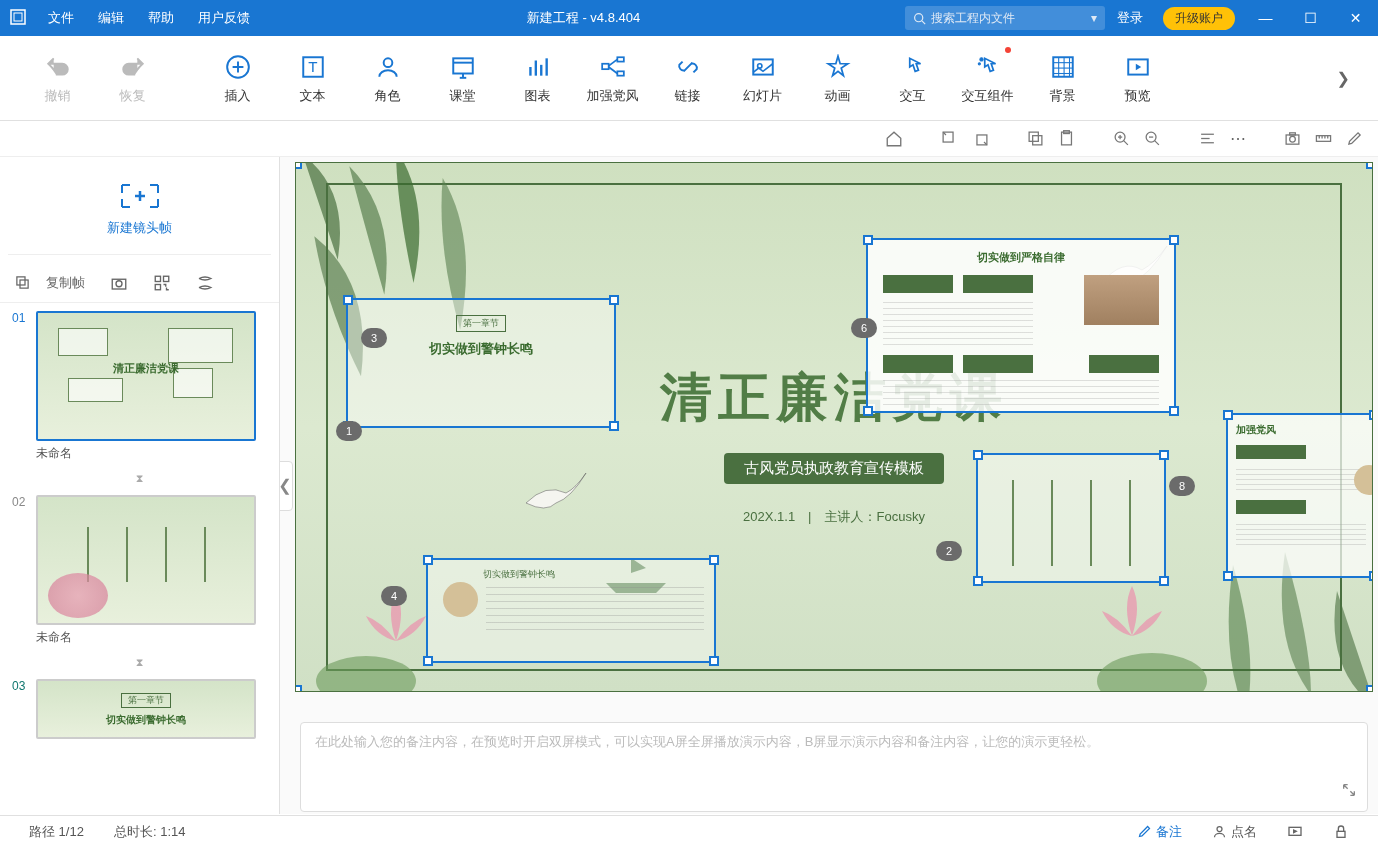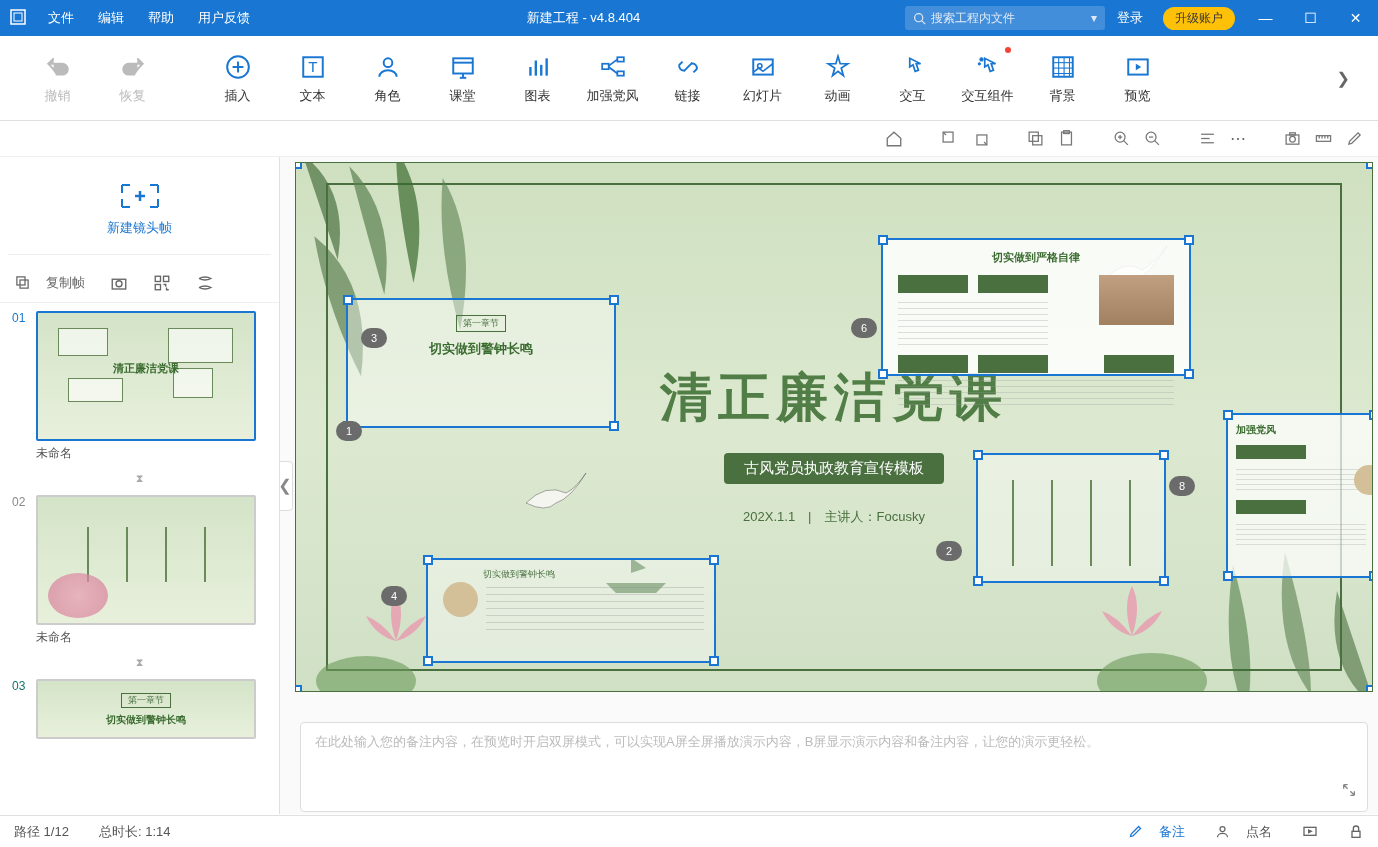--- a/index.html
+++ b/index.html
@@ -62,35 +62,35 @@
 .slide-title { position: absolute; top: 200px; left: 0; right: 0; text-align: center; font-size: 52px; font-weight: bold; color: #3a6b2f; font-family: KaiTi, serif; letter-spacing: 6px; opacity: 0.85; }
 .slide-sub { position: absolute; top: 290px; left: 50%; transform: translateX(-50%); background: #4a7040; color: #fff; padding: 6px 20px; font-size: 15px; border-radius: 4px; }
 .slide-info { position: absolute; top: 345px; left: 0; right: 0; text-align: center; color: #4a7040; font-size: 13px; }
 .inner-border { position: absolute; top: 20px; left: 30px; right: 30px; bottom: 20px; border: 2px solid #4a7040; pointer-events: none; }
 
 .mini-frame { position: absolute; border: 2px solid #1976d2; background: rgba(255,255,255,0.4); }
 .mini-frame .mf-handle { position: absolute; width: 10px; height: 10px; background: #fff; border: 2px solid #1976d2; }
 .mf1 { top: 135px; left: 50px; width: 270px; height: 130px; }
 .mf2 { top: 290px; left: 680px; width: 190px; height: 130px; }
 .mf3 { top: 395px; left: 130px; width: 290px; height: 105px; }
-.mf4 { top: 75px; left: 585px; width: 310px; height: 138px; background: rgba(255,255,255,0.85); }
+.mf4 { top: 75px; left: 570px; width: 310px; height: 175px; background: rgba(255,255,255,0.85); }
 .mf5 { top: 250px; left: 930px; width: 150px; height: 165px; background: rgba(255,255,255,0.7); }
 
 .frame-badge { position: absolute; width: 26px; height: 20px; background: #6b6b6b; color: #fff; border-radius: 10px; font-size: 11px; display: flex; align-items: center; justify-content: center; }
 
 .canvas-footer { position: absolute; bottom: 20px; right: 20px; display: flex; align-items: center; gap: 12px; background: rgba(0,0,0,0.55); padding: 6px 14px; border-radius: 16px; color: #fff; font-size: 13px; }
 .canvas-footer .cf-btn { cursor: pointer; display: flex; align-items: center; }
 
 .notes-area { position: absolute; left: 300px; right: 10px; bottom: 35px; height: 90px; border: 1px solid #ddd; border-radius: 4px; padding: 10px 14px; color: #bbb; font-size: 13px; background: #fff; }
 .notes-expand { position: absolute; right: 10px; bottom: 10px; color: #888; cursor: pointer; }
 
-.statusbar { position: absolute; bottom: 0; left: 0; right: 0; height: 32px; background: #fff; border-top: 1px solid #e0e0e0; display: flex; align-items: center; padding: 0 14px; font-size: 13px; color: #555; }
+.statusbar { position: absolute; bottom: 0; left: 0; right: 0; height: 32px; background: #fff; border-top: 1px solid #e0e0e0; display: flex; align-items: center; padding: 0 29px; font-size: 13px; color: #555; }
 .statusbar .sb-spacer { flex: 1; }
 .statusbar .sb-item { margin-right: 30px; }
-.statusbar .sb-action { margin-left: 30px; cursor: pointer; display: flex; align-items: center; gap: 16px; }
+.statusbar .sb-action { margin-left: 30px; cursor: pointer; display: flex; align-items: center; gap: 4px; }
 .statusbar .sb-action.blue { color: #1976d2; }
 
 .thumb-mini { position: absolute; background: rgba(255,255,255,0.6); border: 1px solid #6a8a5a; }
 </style>
 </head>
 <body>
 
 <div class="titlebar">
   <div class="app-icon">
     <svg width="16" height="16" viewBox="0 0 16 16">

